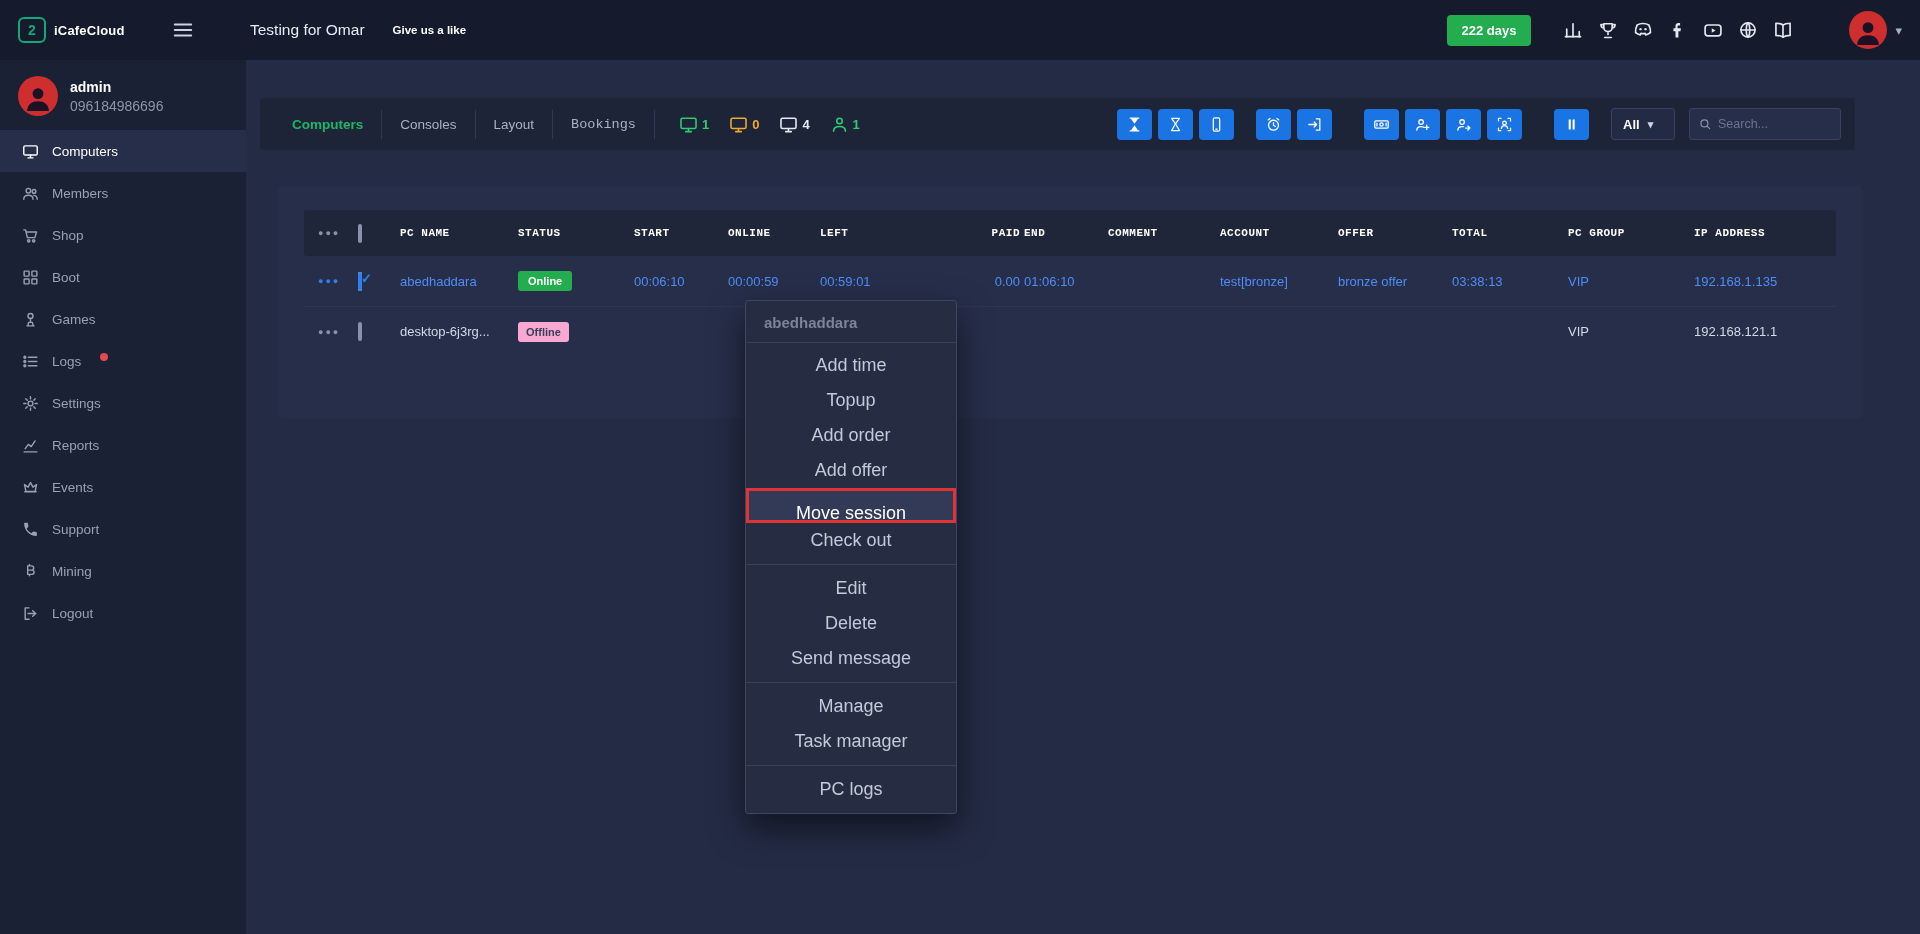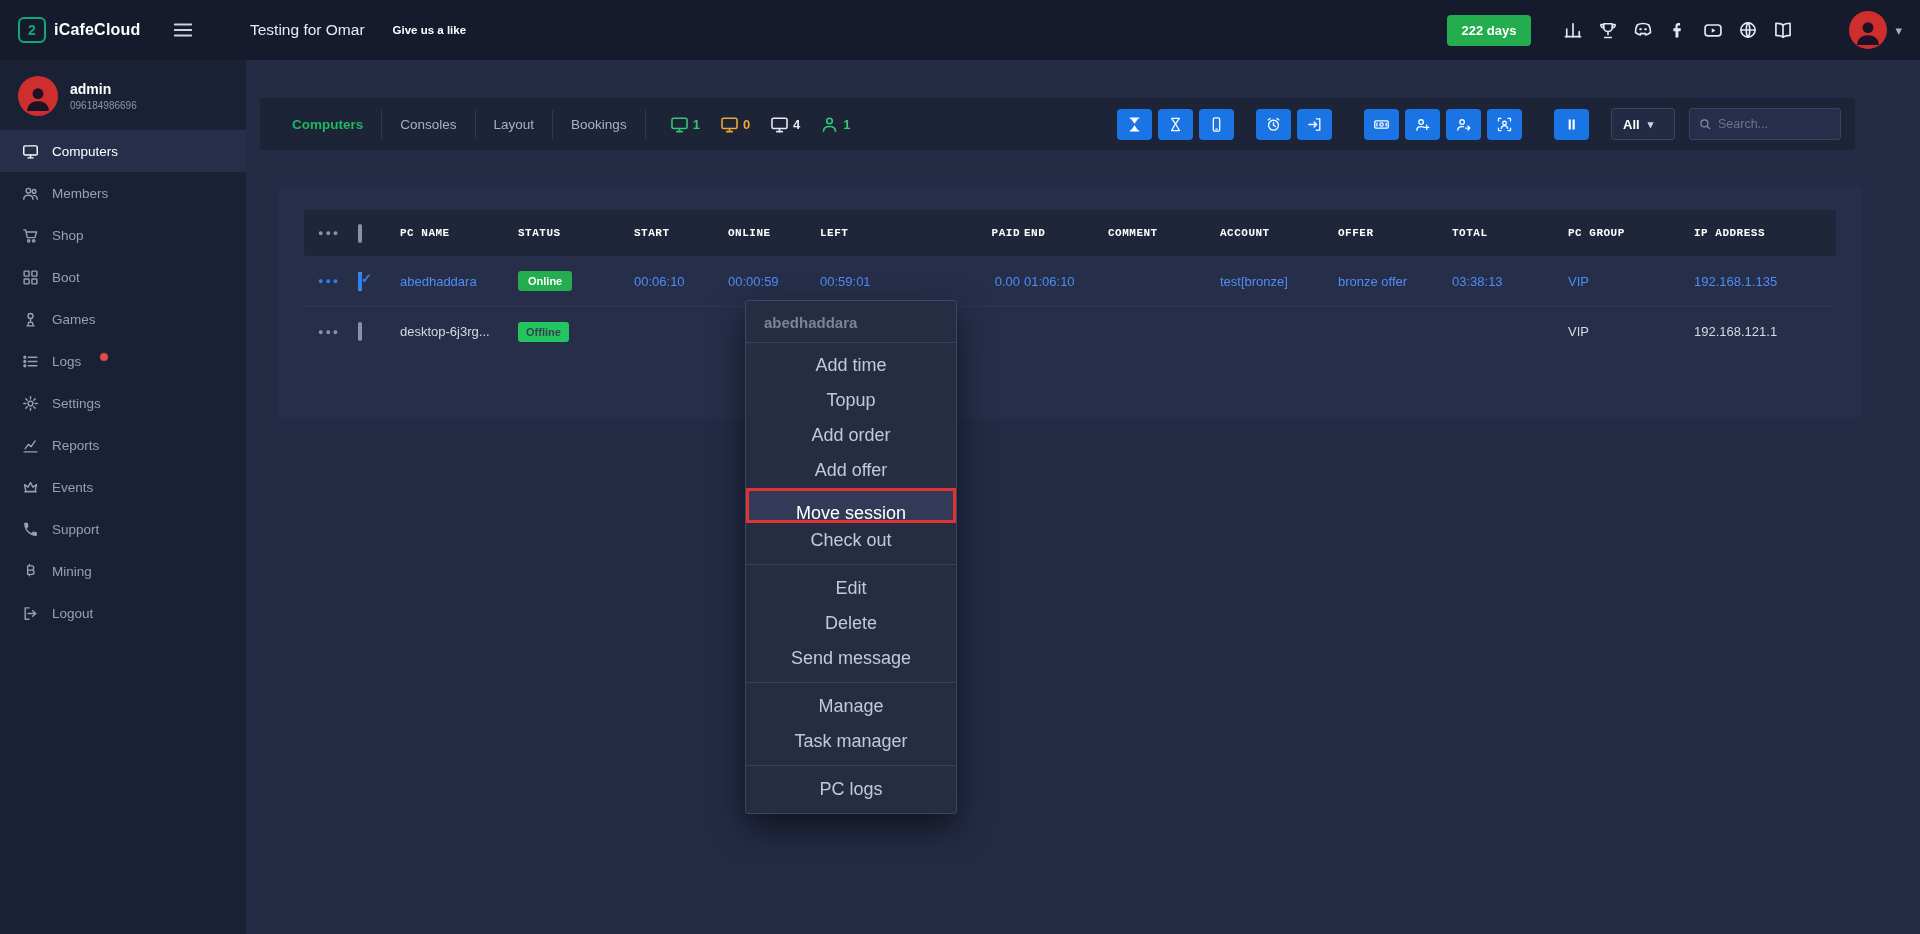--- a/index.html
+++ b/index.html
@@ -10,54 +10,54 @@
     color:#d5dae8;
     position:relative;
   }
   .svgi { width:18px; height:18px; fill:none; stroke:currentColor; stroke-width:2; stroke-linecap:round; stroke-linejoin:round; display:block; }
 
   
   .topbar { position:absolute; top:0; left:0; right:0; height:60px; background:#151b2d; display:flex; align-items:center; z-index:30; }
   .brand { width:210px; height:100%; display:flex; align-items:center; justify-content:space-between; padding:0 16px 0 18px; }
   .brand-left { display:flex; align-items:center; gap:8px; }
   .logo-box { width:28px; height:26px; border:2.5px solid #12a878; border-radius:6px; color:#12a878; display:flex; align-items:center; justify-content:center; font-size:14px; font-weight:bold; }
-  .brand-name { font-size:16px; font-weight:bold; color:#ffffff; letter-spacing:.2px; }
+  .brand-name { font-size:13px; font-weight:bold; color:#ffffff; letter-spacing:.2px; }
   .hamburger { background:none; border:none; color:#cdd3e2; cursor:pointer; }
   .hamburger .svgi{ width:22px; height:22px; }
   .page-title { margin-left:40px; font-size:15.5px; color:#e8ebf4; }
   .like-text { margin-left:28px; font-size:11.5px; font-weight:bold; color:#ffffff; cursor:pointer; }
   .topbar-right { margin-left:auto; display:flex; align-items:center; padding-right:18px; }
   .days-badge { background:#23ad4f; color:#fff; border:none; border-radius:4px; font-size:13px; font-weight:bold; padding:8px 15px; cursor:pointer; font-family:inherit; }
   .top-icons { display:flex; align-items:center; gap:15px; margin-left:32px; color:#e3e7f1; }
   .top-icons .svgi { width:20px; height:20px; }
   .tool-icn { cursor:pointer; display:flex; }
   .avatar { width:38px; height:38px; border-radius:50%; background:#cf2e2e; margin-left:56px; position:relative; overflow:hidden; cursor:pointer; flex:none; }
   .avatar svg { position:absolute; left:50%; top:56%; transform:translate(-50%,-50%); width:26px; height:26px; }
   .caret-down { color:#aab1c5; margin-left:8px; cursor:pointer; }
   .caret-down::after { content:"▾"; font-size:13px; }
 
   
   .sidebar { position:absolute; top:60px; left:0; bottom:0; width:246px; background:#1b2135; z-index:20; }
   .profile { display:flex; align-items:center; gap:12px; padding:16px 18px 14px; }
   .profile .avatar { margin-left:0; width:40px; height:40px; }
   .pname { font-size:14px; font-weight:bold; color:#ffffff; }
-  .pphone { font-size:10px; color:#8d94ab; margin-top:3px; }
+  .pphone { font-size:14px; color:#8d94ab; margin-top:3px; }
   .nav-item { display:flex; align-items:center; gap:13px; height:42px; padding:0 22px; color:#99a0b5; font-size:13.5px; cursor:pointer; position:relative; }
   .nav-item .svgi { width:17px; height:17px; flex:none; }
   .nav-item.active { background:#262e49; color:#ffffff; }
   .red-dot { width:8px; height:8px; border-radius:50%; background:#e5484d; margin-left:6px; margin-top:-8px; }
 
   
   .main { position:absolute; left:210px; top:60px; right:0; bottom:0; background:#242b45; }
 
   
   .tabbar { position:absolute; left:50px; right:65px; top:38px; height:52px; background:#1d2438; border-radius:3px; display:flex; align-items:center; padding:0 14px; }
   .tab { font-size:13.5px; color:#aab1c5; padding:7px 18px; border-left:1px solid #303856; cursor:pointer; white-space:nowrap; }
   .tab:first-child { border-left:none; }
-  .tab.last { border-right:1px solid #303856; }
+  .tab.last { border-right:1px solid #303856;font-family:Liberation Mono, monospace; }
   .tab.active { color:#1fb567; font-weight:bold; }
   .counters { display:flex; align-items:center; gap:20px; margin-left:24px; }
   .counter { display:flex; align-items:center; gap:4px; font-size:13px; font-weight:bold; cursor:pointer; }
   .counter .svgi { width:19px; height:19px; }
   .c-green { color:#2ecc71; }
   .c-yellow { color:#f0a92e; }
   .c-white { color:#e6e9f4; }
 
   .toolbar { margin-left:auto; display:flex; align-items:center; }
   .tbtn { width:35px; height:31px; background:#1b74e4; border:none; border-radius:4px; color:#ffffff; display:flex; align-items:center; justify-content:center; cursor:pointer; margin-left:6px; }
@@ -81,21 +81,21 @@
   .dots::before { content:"●●●"; }
   .dots.blue { color:#2f80ed; }
   .cbx { width:16px; height:16px; border:2px solid #8a92ab; border-radius:3px; margin-left:8px; cursor:pointer; background:transparent; position:relative; }
   .cbx.checked { border-color:#2f80ed; background:#ffffff; }
   .cbx.checked::after { content:"✓"; position:absolute; left:1px; top:-3px; color:#2f80ed; font-size:13px; font-weight:bold; }
   .cblue { color:#4d8df5; }
   .cwhite { color:#d4d9e6; }
   .r2 { border-top:1px solid #2e3555; }
   .badge { display:inline-block; font-size:11px; font-weight:bold; border-radius:3px; padding:4px 10px; }
   .badge-online { background:#23ad4f; color:#ffffff; }
-  .badge-offline { background:#22c55e; color:#3a4154; padding:4px 8px; }
+  .badge-offline { background:#f9a8d4; color:#3a4154; padding:4px 8px; }
 
   
   .ctx-menu { position:absolute; left:745px; top:300px; width:212px; background:#262d42; border:1px solid #3d4562; border-radius:3px; box-shadow:0 14px 34px rgba(0,0,0,.55); z-index:40; padding:2px 0 6px; }
   .ctx-title { height:40px; line-height:40px; padding:0 18px; color:#7d8499; font-weight:bold; font-size:15px; border-bottom:1px solid #3a4158; margin-bottom:5px; }
   .ctx-item { height:35px; line-height:35px; padding:0 18px; color:#c3c9d9; font-size:18px; cursor:pointer;text-align:center; }
   .ctx-item.hl { background:#323a57; color:#ffffff; border:3px solid #e03434; line-height:29px; padding:8px 15px; }
   .sep { border-top:1px solid #3a4158; margin:6px 0; }
 </style>
 </head>
 <body>

